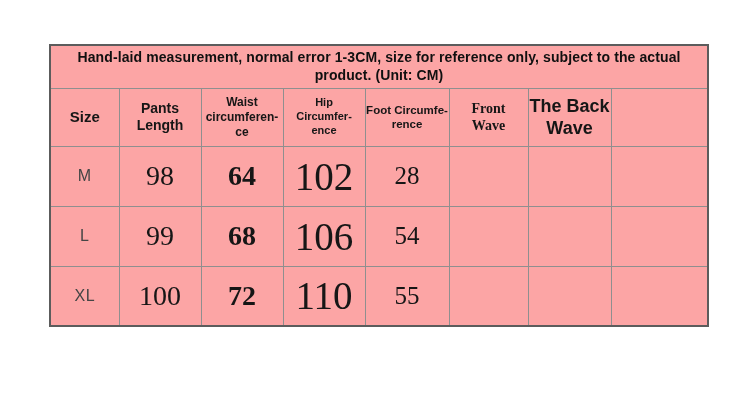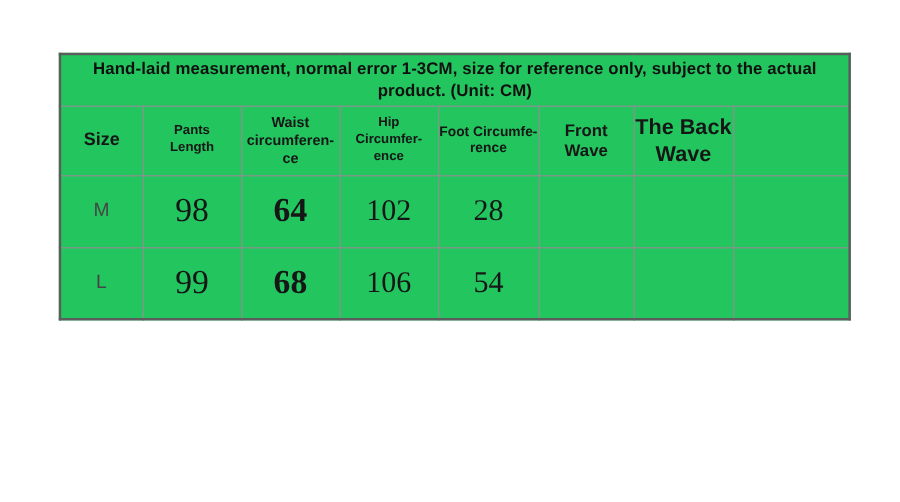--- a/index.html
+++ b/index.html
@@ -15,21 +15,21 @@
     background: #ffffff;
     overflow: hidden;
   }
   table.size-chart {
     position: absolute;
     left: 49px;
     top: 44px;
     width: 658px;
     border-collapse: collapse;
     table-layout: fixed;
-    background: #22c55e;
+    background: #fca5a5;
     border: 2px solid #5c5c5c;
   }
   table.size-chart td, table.size-chart th {
     border: 1px solid #8f8f8f;
     padding: 0;
     text-align: center;
     vertical-align: middle;
     overflow: hidden;
   }
   col.c0 { width: 69px; }
@@ -54,40 +54,40 @@
   }
 
   tr.header-row { height: 58px; }
   tr.header-row th {
     font-weight: bold;
     color: #161616;
     white-space: pre-line;
     line-height: 1.25;
   }
   tr.header-row th:nth-child(1) { font-size: 15px; margin-left: 40px; }
-  tr.header-row th:nth-child(2) { font-size: 11px; }
+  tr.header-row th:nth-child(2) { font-size: 14px; }
   tr.header-row th:nth-child(3) { font-size: 12px; }
   tr.header-row th:nth-child(4) { font-size: 11px; margin-top: 20px; }
   tr.header-row th:nth-child(5) { font-size: 11.5px; }
-  tr.header-row th:nth-child(6) { font-size: 14px; }
+  tr.header-row th:nth-child(6) { font-size: 14px; font-family: Liberation Serif, serif; }
   tr.header-row th:nth-child(7) { font-size: 18px; text-align: center; }
 
   tr.data-row { height: 60px; }
   td.size-cell {
     font-size: 16px;
     color: #454545;
     letter-spacing: 0.5px;
   }
   td.num-cell {
     font-family: "Liberation Serif", serif;
     color: #161616;
   }
   tr.data-row td:nth-child(2) { font-size: 28px; }
   tr.data-row td:nth-child(3) { font-size: 28px; font-weight: bold; }
-  tr.data-row td:nth-child(4) { font-size: 25px; }
+  tr.data-row td:nth-child(4) { font-size: 39px; }
   tr.data-row td:nth-child(5) { font-size: 25px; }
 </style>
 </head>
 <body>
 
 <div class="stage">
   <table class="size-chart">
     <colgroup>
       <col class="c0">
         <col class="c1">
@@ -137,16 +137,26 @@
         <td class="size-cell">L</td>
         <td class="num-cell">99</td>
         <td class="num-cell">68</td>
         <td class="num-cell">106</td>
         <td class="num-cell">54</td>
         <td class="num-cell"></td>
         <td class="num-cell"></td>
         <td class="num-cell"></td>
       </tr>
 
+      <tr class="data-row">
+        <td class="size-cell">XL</td>
+        <td class="num-cell">100</td>
+        <td class="num-cell">72</td>
+        <td class="num-cell">110</td>
+        <td class="num-cell">55</td>
+        <td class="num-cell"></td>
+        <td class="num-cell"></td>
+        <td class="num-cell"></td>
+      </tr>
 
     </tbody>
   </table>
 </div>
 
 </body></html>

